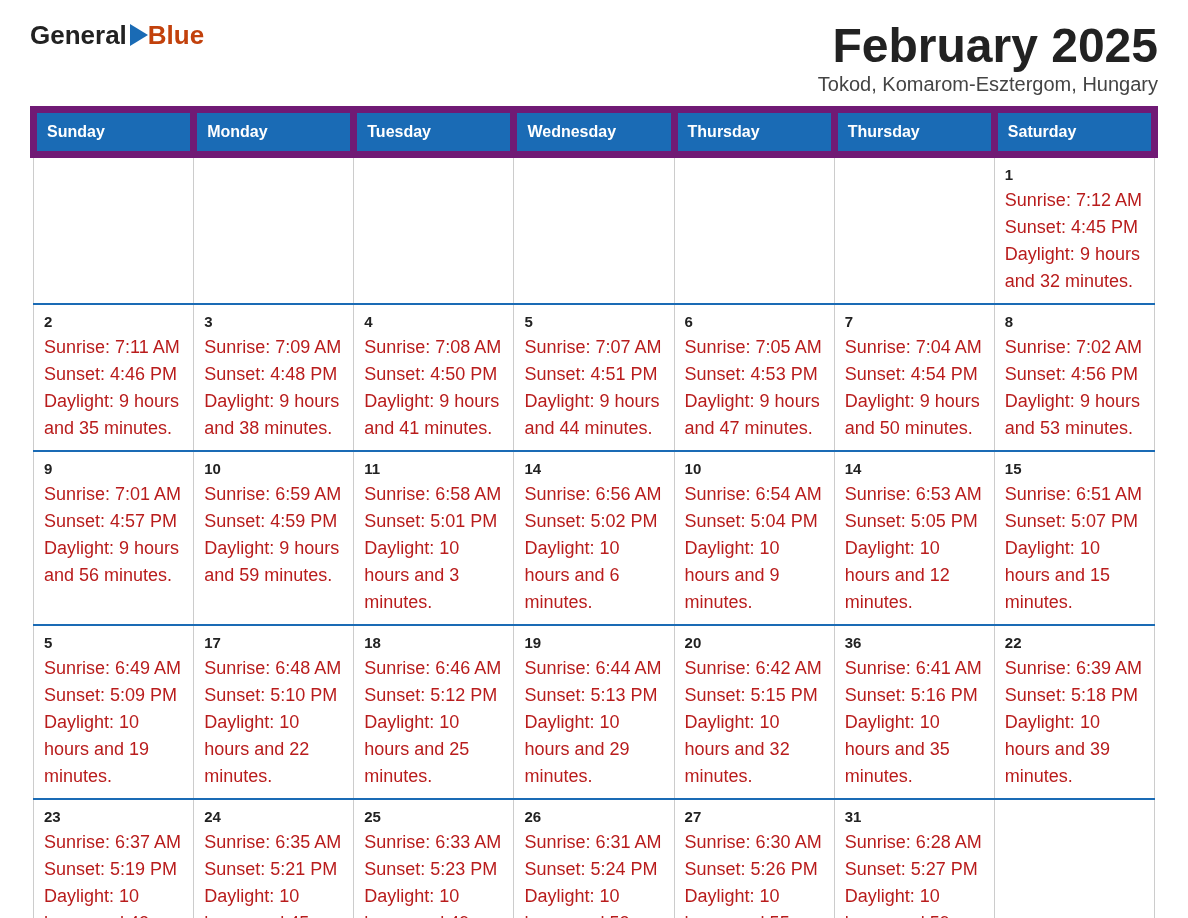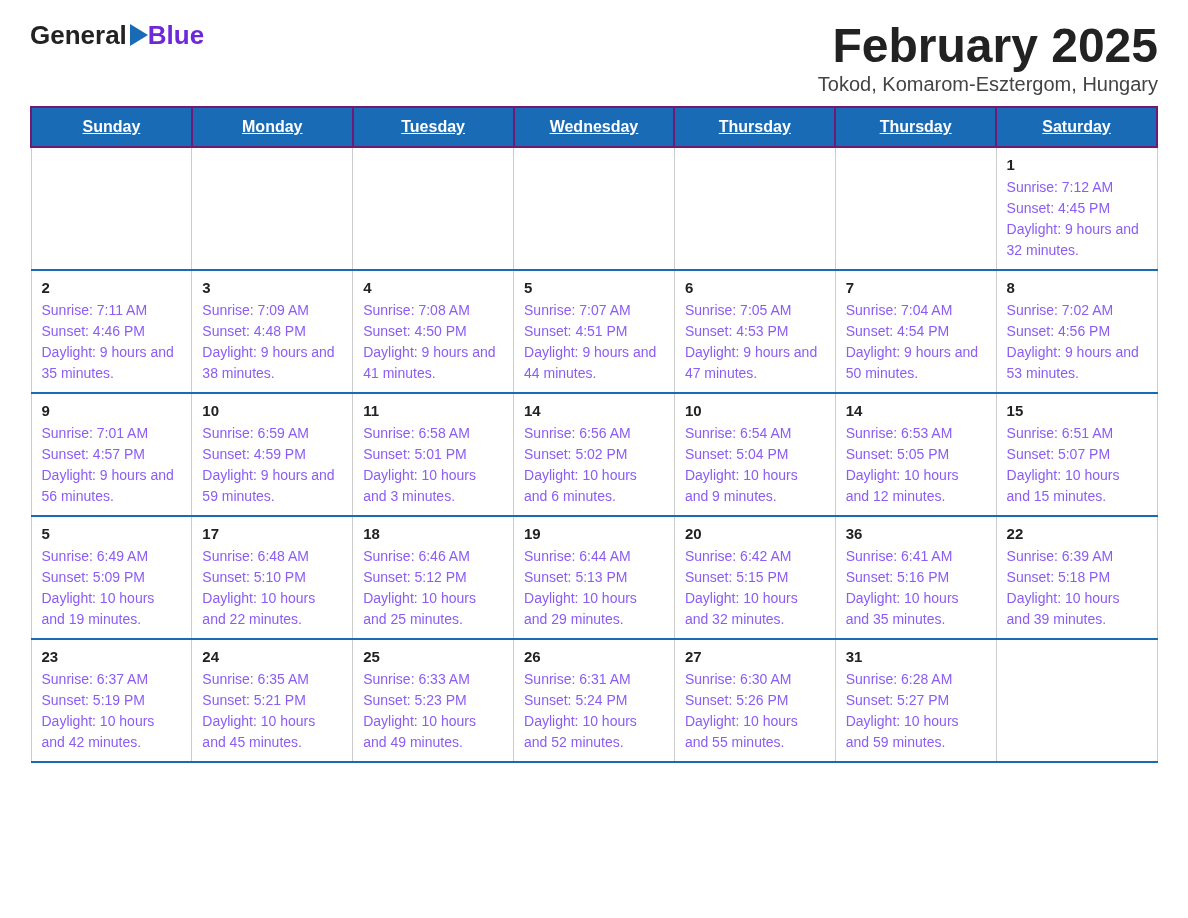--- a/index.html
+++ b/index.html
@@ -34,44 +34,43 @@
       width: 100%;
       border-collapse: collapse;
       margin-top: 10px;
     }
     .calendar thead th {
       background-color: #1a6bb5;
       color: #fff;
       font-size: 16px;
       font-weight: bold;
       padding: 10px 10px;
-      text-align: center;
-      border: 2px solid #701a75;
-      text-decoration: underline;
+      text-align: left;
+      border: 7px solid #701a75;
     }
     .calendar tbody td {
       border: 1px solid #ccc;
       vertical-align: top;
       padding: 8px 10px;
       width: 14.28%;
       min-height: 110px;
       font-size: 13px;
       color: #333;
     }
     .day-number {
       font-size: 15px;
       font-weight: bold;
       color: #222;
       display: block;
       margin-bottom: 4px;
     }
     .day-info {
-      font-size: 14px;
+      font-size: 18px;
       line-height: 1.5;
-      color: #8b5cf6;
+      color: #b91c1c;
     }
     .calendar tbody tr {
       border-bottom: 2px solid #1a6bb5;
     }
     .empty-cell {
       background: #fff;
     }
     .logo-wrapper {
       display: flex;
       flex-direction: row;
@@ -93,21 +92,21 @@
     }
     .logo-general {
       font-size: 26px;
       font-weight: bold;
       color: #222;
       font-family: Arial, sans-serif;
     }
     .logo-blue {
       font-size: 26px;
       font-weight: bold;
-      color: #6d28d9;
+      color: #c2410c;
       font-family: Arial, sans-serif;
     }
   </style>
 </head>
 <body>
 
 <div class="header">
   <div class="logo-wrapper">
     <div class="logo-line1">
       <span class="logo-general">General</span>

